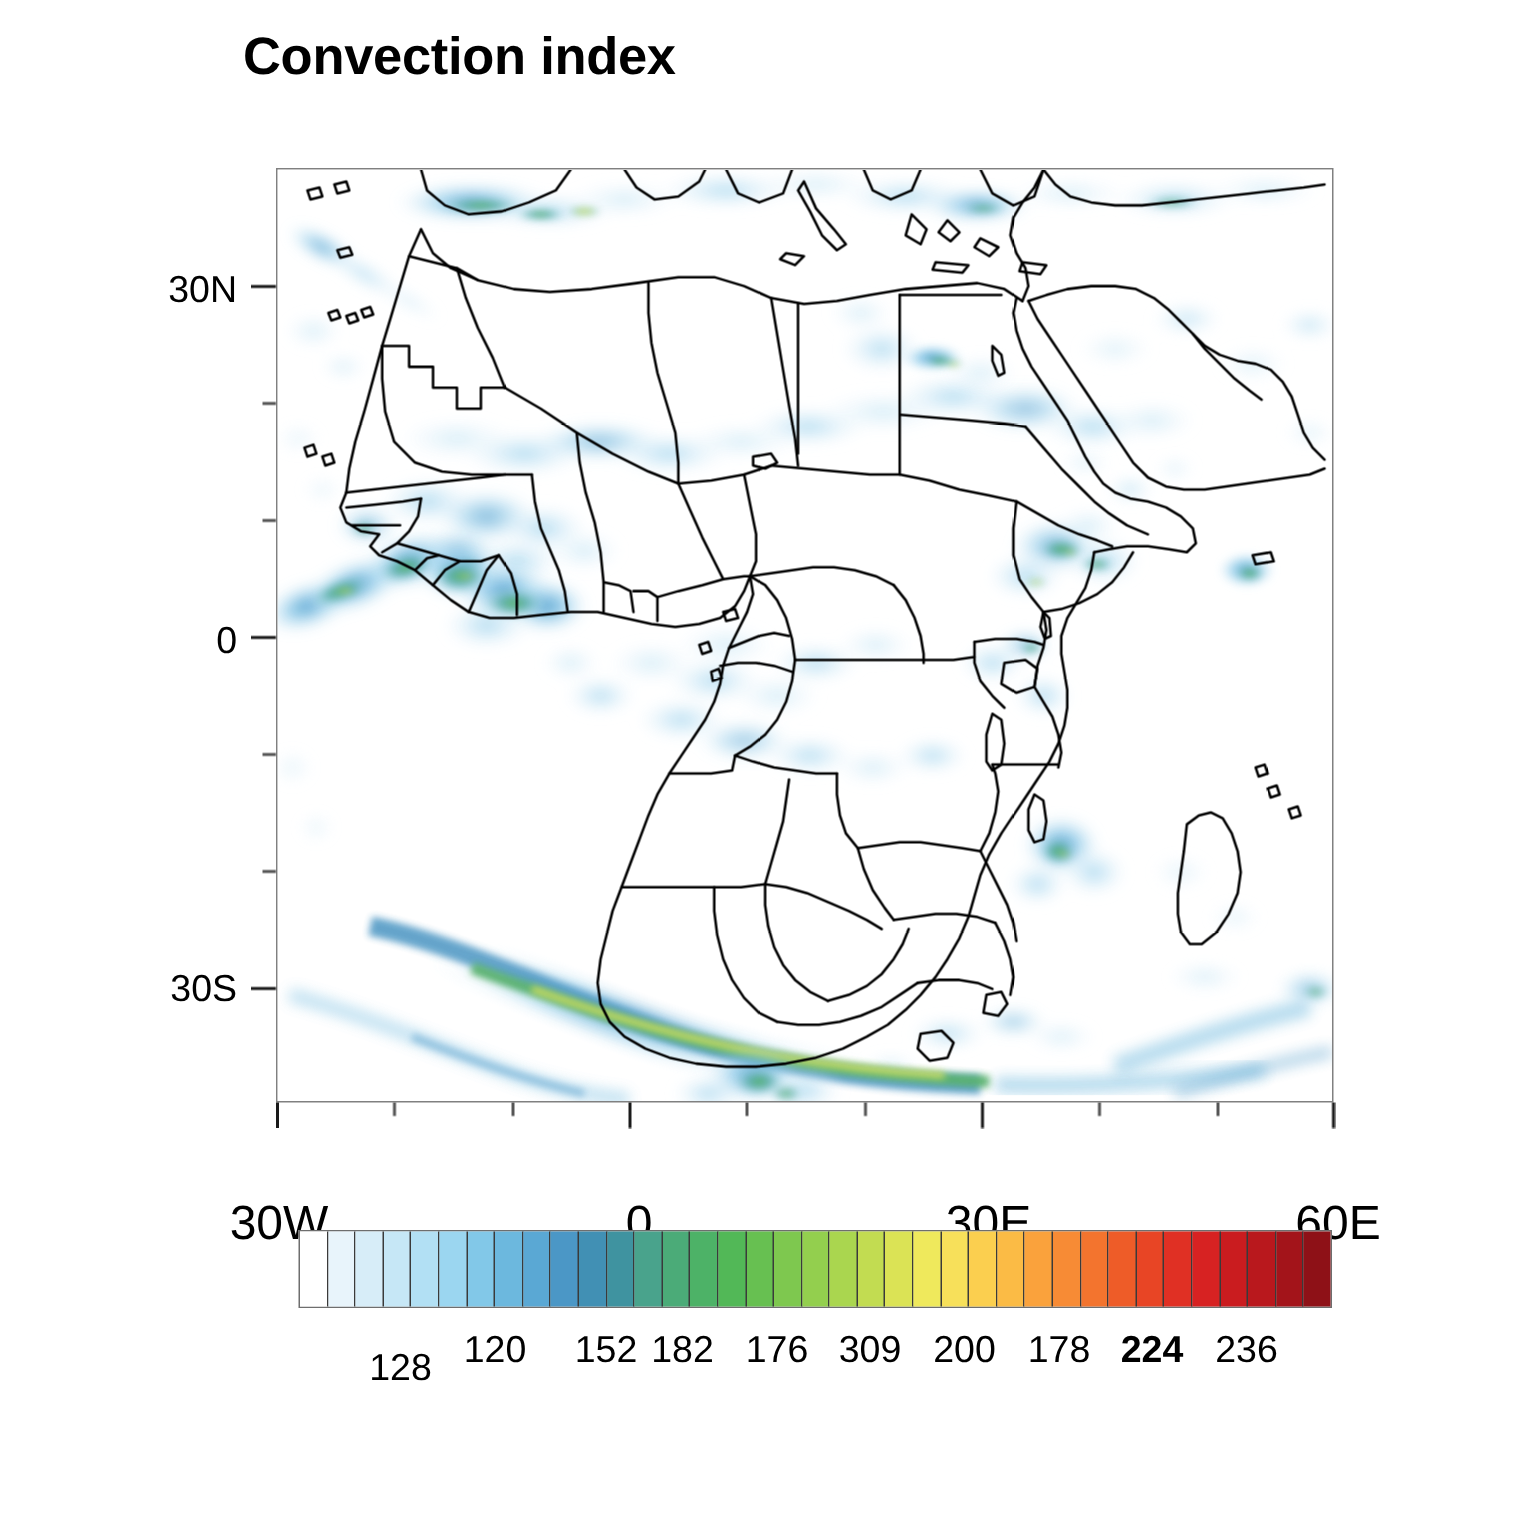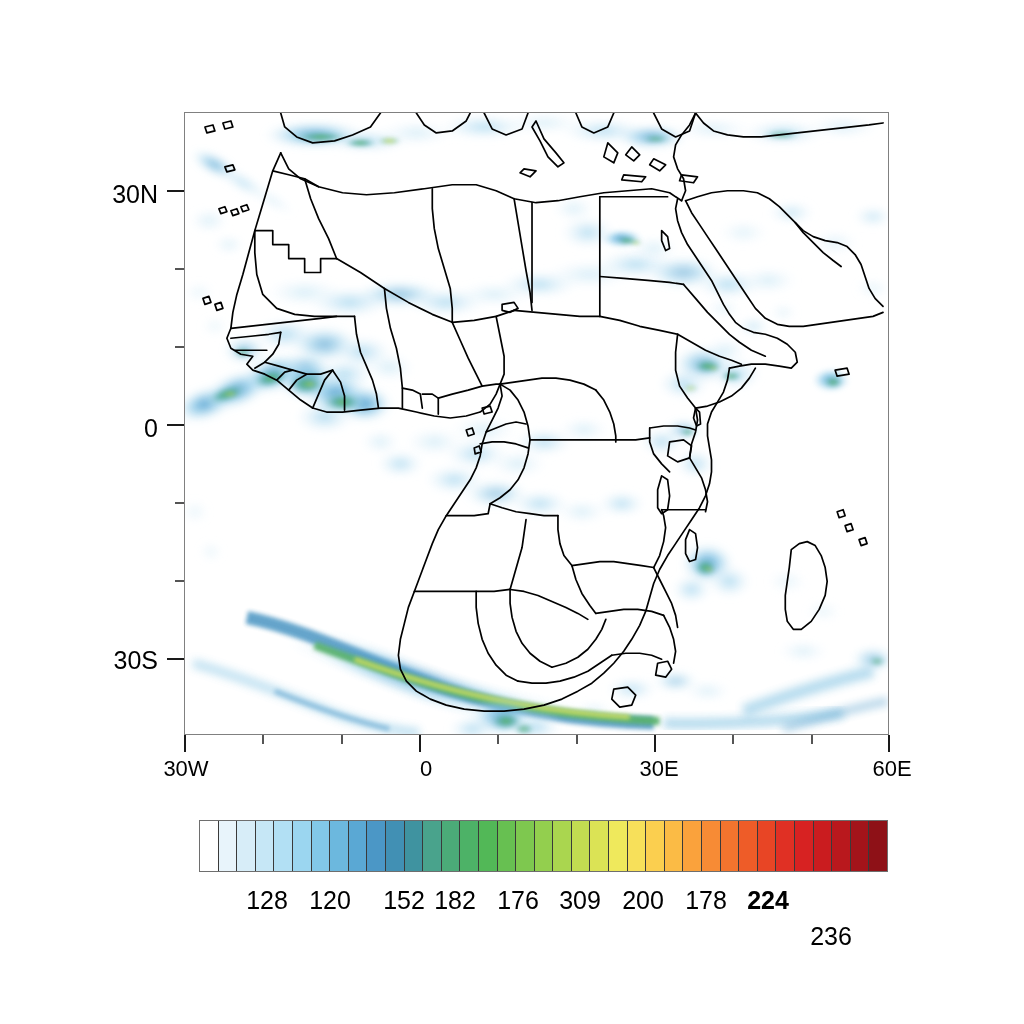--- a/index.html
+++ b/index.html
@@ -62,25 +62,25 @@
     background: #1a1a1a;
     height: 1.7px;
   }
   .tick-major-b { height: 17px; }
   .tick-minor-b { height: 9px; background:#555; width:1.5px; }
   .tick-major-l { width: 17px; }
   .tick-minor-l { width: 9px; background:#555; height:1.5px; }
 
   .axis-label-x {
     position: absolute;
-    font-size: 22px;
+    font-size: 32px;
     color: #000;
     white-space: nowrap;
     transform: translateX(-50%);
-    top: 756px;
+    top: 797px;
   }
   .axis-label-y {
     position: absolute;
     font-size: 25px;
     color: #000;
     white-space: nowrap;
     transform: translateY(-50%);
     text-align: right;
   }
 
@@ -111,20 +111,21 @@
     white-space: nowrap;
     transform: translateX(-50%);
     top: 886px;
   }
 </style>
 </head>
 <body>
 
 <div id="page">
 
+  <div id="title-main">Convection index</div>
 
   <div id="plot-frame">
     <svg id="map-svg" viewBox="0 0 705 623" preserveAspectRatio="none">
       <defs>
 
         <radialGradient id="gBlue" cx="50%" cy="50%" r="50%">
           <stop offset="0%" stop-color="#3a8fc4" stop-opacity="0.95"></stop>
           <stop offset="45%" stop-color="#7cc3e6" stop-opacity="0.72"></stop>
           <stop offset="100%" stop-color="#dff0fa" stop-opacity="0"></stop>
         </radialGradient>
@@ -612,24 +613,24 @@
       <div class="cb-cell" style="background: rgb(238, 92, 40);"></div>
       <div class="cb-cell" style="background: rgb(232, 69, 37);"></div>
       <div class="cb-cell" style="background: rgb(224, 48, 36);"></div>
       <div class="cb-cell" style="background: rgb(215, 34, 34);"></div>
       <div class="cb-cell" style="background: rgb(202, 28, 31);"></div>
       <div class="cb-cell" style="background: rgb(185, 24, 29);"></div>
       <div class="cb-cell" style="background: rgb(163, 20, 26);"></div>
       <div class="cb-cell" style="background: rgb(142, 17, 23);"></div>
     </div>
 
-  <div class="cb-label" style="left:267px;">128</div>
+  <div class="cb-label" style="left:267px;margin-top:12px;">128</div>
   <div class="cb-label" style="left:330px;">120</div>
   <div class="cb-label" style="left:404px;">152</div>
   <div class="cb-label" style="left:455px;">182</div>
   <div class="cb-label" style="left:518px;">176</div>
   <div class="cb-label" style="left:580px;">309</div>
   <div class="cb-label" style="left:643px;">200</div>
   <div class="cb-label" style="left:706px;">178</div>
   <div class="cb-label" style="left:768px;font-weight:bold;">224</div>
-  <div class="cb-label" style="left:831px;margin-top:36px;">236</div>
+  <div class="cb-label" style="left:831px;">236</div>
 
 </div>
 
 </body></html>

